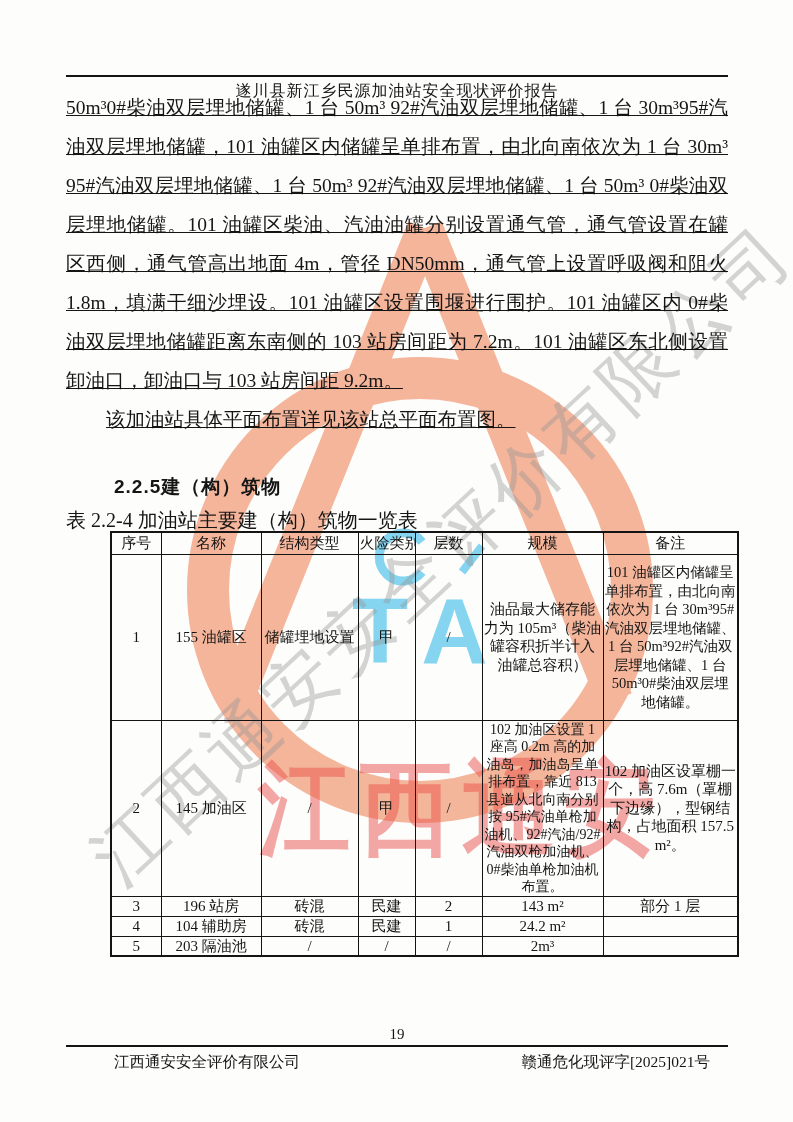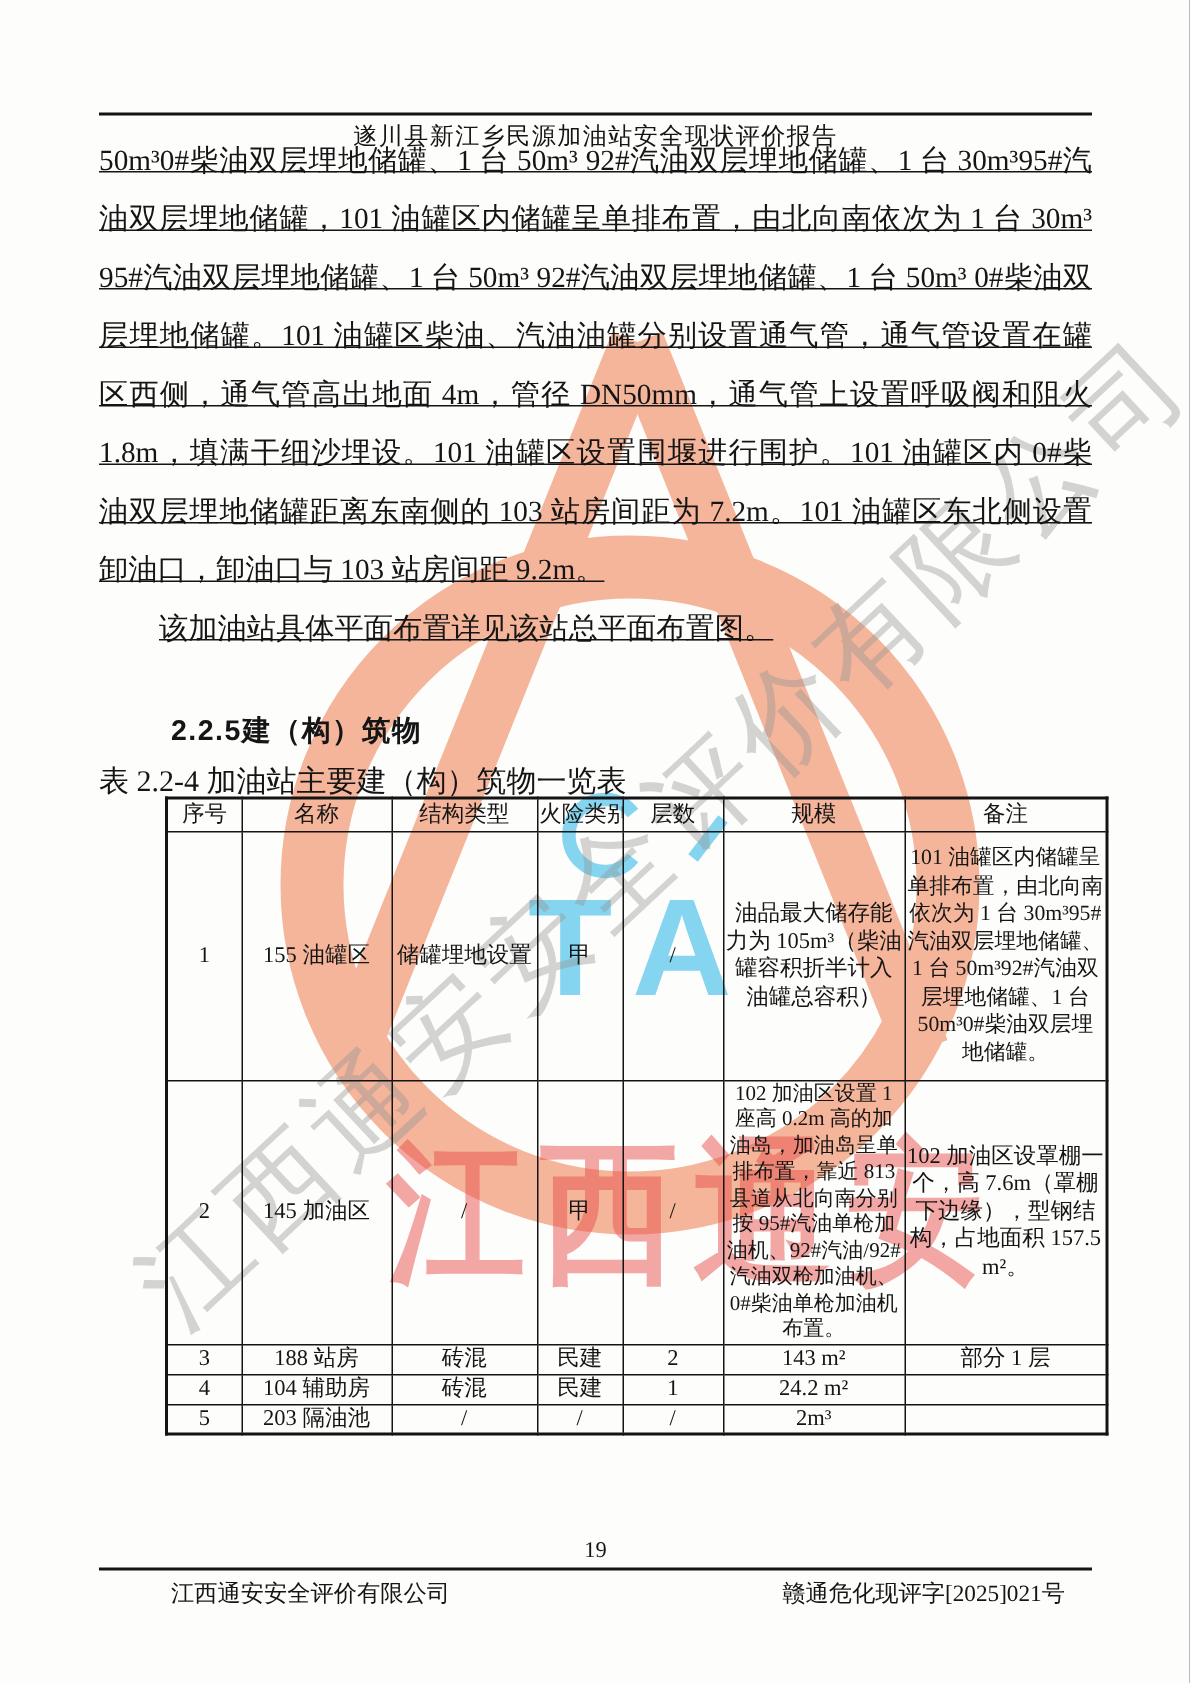--- a/index.html
+++ b/index.html
@@ -129,21 +129,21 @@
             <td>145 加油区</td>
             <td>/</td>
             <td>甲</td>
             <td>/</td>
             <td>102 加油区设置 1 座高 0.2m 高的加油岛，加油岛呈单排布置，靠近 813 县道从北向南分别按 95#汽油单枪加油机、92#汽油/92#汽油双枪加油机、0#柴油单枪加油机布置。</td>
             <td>102 加油区设罩棚一个，高 7.6m（罩棚下边缘），型钢结构，占地面积 157.5 m²。</td>
           </tr>
           <tr>
 
         <td>3</td>
-            <td>188 站房</td>
+            <td>196 站房</td>
             <td>砖混</td>
             <td>民建</td>
             <td>2</td>
             <td>143 m²</td>
             <td>部分 1 层</td>
           </tr>
           <tr>
 
         <td>4</td>
             <td>104 辅助房</td>

